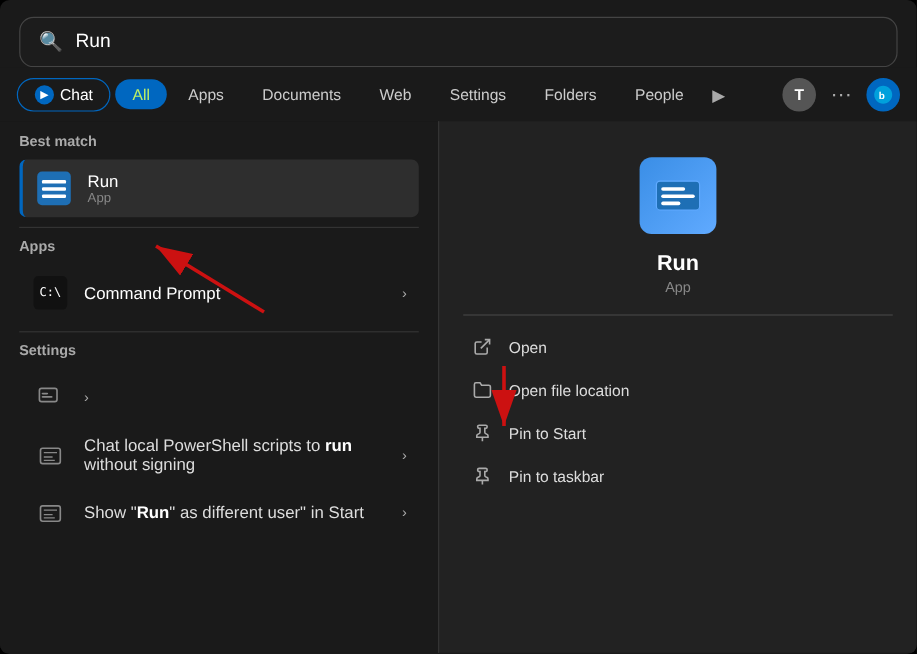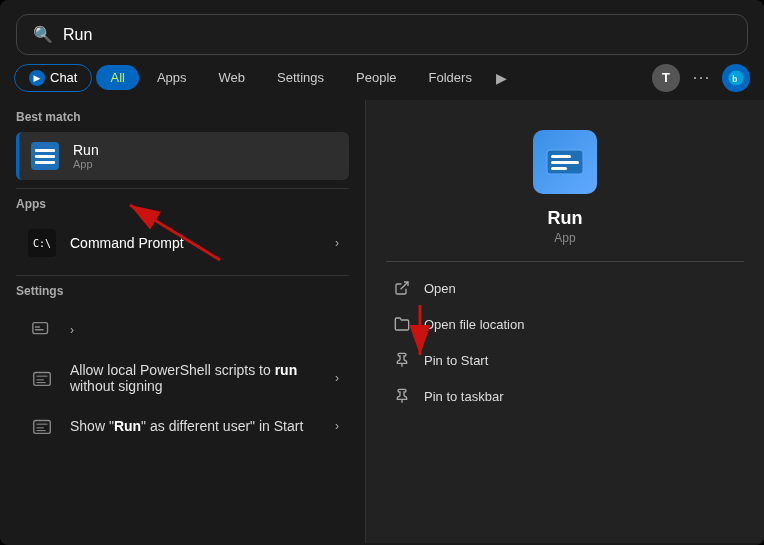--- a/index.html
+++ b/index.html
@@ -266,30 +266,33 @@
       <span class="chat-icon">▶</span>
       <span>Chat</span>
     </button>
     <button class="tab active">
       <span>All</span>
     </button>
     <button class="tab">
       <span>Apps</span>
     </button>
     <button class="tab">
+      <span>Documents</span>
+    </button>
+    <button class="tab">
       <span>Web</span>
     </button>
     <button class="tab">
       <span>Settings</span>
     </button>
     <button class="tab">
+      <span>Folders</span>
+    </button>
+    <button class="tab">
       <span>People</span>
-    </button>
-    <button class="tab">
-      <span>Folders</span>
     </button>
     <span class="tab-play">▶</span>
     <div class="tabs-spacer"></div>
     <div class="tab-user">T</div>
     <span class="tab-more">···</span>
     <div class="tab-bing">
       <svg width="18" height="18" viewBox="0 0 24 24" fill="none">
         <path d="M12 2C6.48 2 2 6.48 2 12s4.48 10 10 10 10-4.48 10-10S17.52 2 12 2z" fill="#00a0dc"></path>
         <text x="7" y="17" font-size="11" fill="#fff" font-weight="bold">b</text>
       </svg>
@@ -353,21 +356,21 @@
             <svg width="22" height="22" viewBox="0 0 24 24">
               <rect x="3" y="6" width="18" height="14" rx="2" fill="none" stroke="#888" stroke-width="1.5"></rect>
               <line x1="6" y1="10" x2="18" y2="10" stroke="#888" stroke-width="1.2"></line>
               <line x1="6" y1="14" x2="14" y2="14" stroke="#888" stroke-width="1.2"></line>
               <line x1="6" y1="17" x2="16" y2="17" stroke="#888" stroke-width="1.2"></line>
             </svg>
           </div>
         </div>
         <div class="result-text">
           <div class="result-title">
-            <span style="color:#ddd">Allow local PowerShell scripts to </span><span style="font-weight:bold;color:#fff">run</span><span style="color:#ddd"> without signing</span>
+            <span style="color:#ddd">Chat local PowerShell scripts to </span><span style="font-weight:bold;color:#fff">run</span><span style="color:#ddd"> without signing</span>
           </div>
         </div>
         <span class="result-arrow">›</span>
       </div>
 
       <div class="result-item">
         <div class="result-icon">
           <div class="settings-icon-sm">
             <svg width="22" height="22" viewBox="0 0 24 24">
               <rect x="3" y="6" width="18" height="14" rx="2" fill="none" stroke="#888" stroke-width="1.5"></rect>

